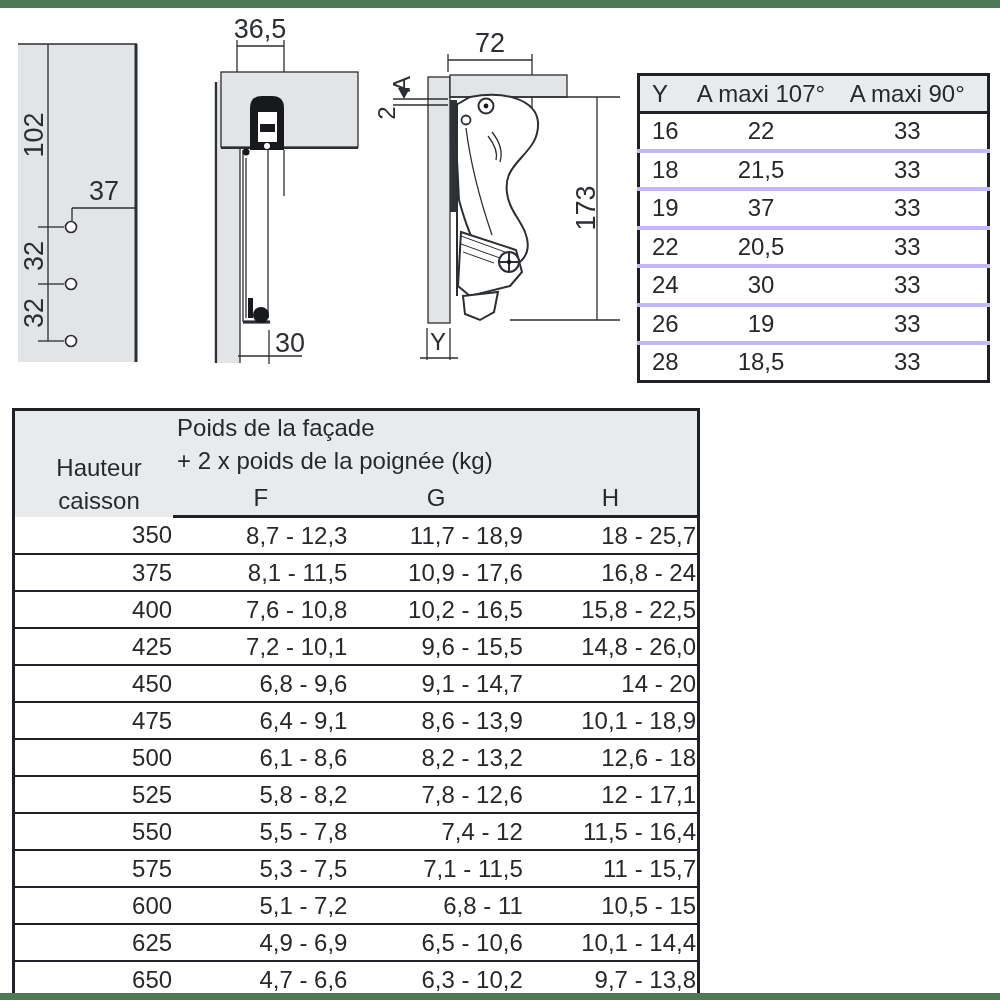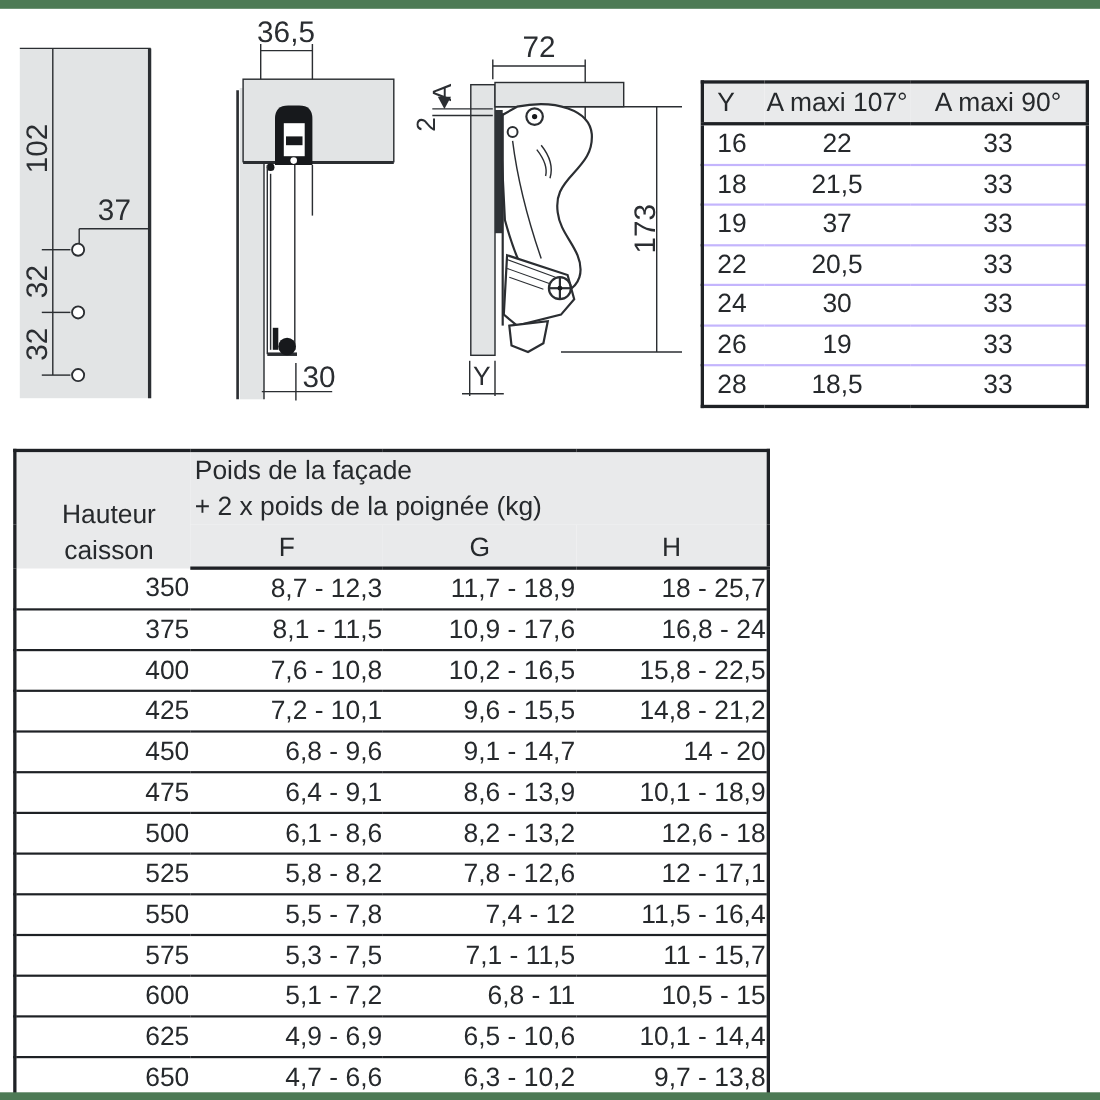--- a/index.html
+++ b/index.html
@@ -11,21 +11,21 @@
 
   svg text{font-family:"Liberation Sans", sans-serif;fill:#2b2e32;}
 
   
   table{border-collapse:collapse;}
   #ytable{position:absolute;left:637px;top:73px;width:353px;
           border:3px solid #1e2125;font-size:24px;table-layout:fixed;}
   #ytable thead th{background:#e9eaeb;font-weight:normal;height:33px;border-bottom:3px solid #1e2125;}
   #ytable th.c1,#ytable td.c1{text-align:left;padding-left:12px;}
   #ytable th.cm,#ytable td.cm{text-align:center;}
-  #ytable tbody td{height:32.5px;border-top:2px solid #c4b5fd;background:#fff;}
+  #ytable tbody td{height:32.5px;border-top:4px solid #c4b5fd;background:#fff;}
   #ytable tbody tr:first-child td{border-top:none;}
 
   
   #wtable{position:absolute;left:12px;top:408px;width:688px;
           border:3px solid #1e2125;font-size:24px;table-layout:fixed;}
   #wtable thead th{background:#e9eaeb;font-weight:normal;text-align:left;vertical-align:bottom;padding:0;}
   #wtable thead .spanhdr{padding-left:4px;line-height:33px;height:66px;}
   #wtable thead .c1hdr div{line-height:33px;padding-left:10px;text-align:center;}
   #wtable thead tr.sub th{height:38px;text-align:center;line-height:34px;border-bottom:3px solid #1e2125;}
   #wtable tbody td{height:33px;border-top:2.4px solid #1e2125;text-align:right;background:#fff;}
@@ -238,21 +238,21 @@
         <tr>
           <td class="">400</td>
           <td class="">7,6 - 10,8</td>
           <td class="">10,2 - 16,5</td>
           <td class="">15,8 - 22,5</td>
         </tr>
         <tr>
           <td class="">425</td>
           <td class="">7,2 - 10,1</td>
           <td class="">9,6 - 15,5</td>
-          <td class="">14,8 - 21,2</td>
+          <td class="">14,8 - 26,0</td>
         </tr>
         <tr>
           <td class="">450</td>
           <td class="">6,8 - 9,6</td>
           <td class="">9,1 - 14,7</td>
           <td class="">14 - 20</td>
         </tr>
         <tr>
           <td class="">475</td>
           <td class="">6,4 - 9,1</td>

